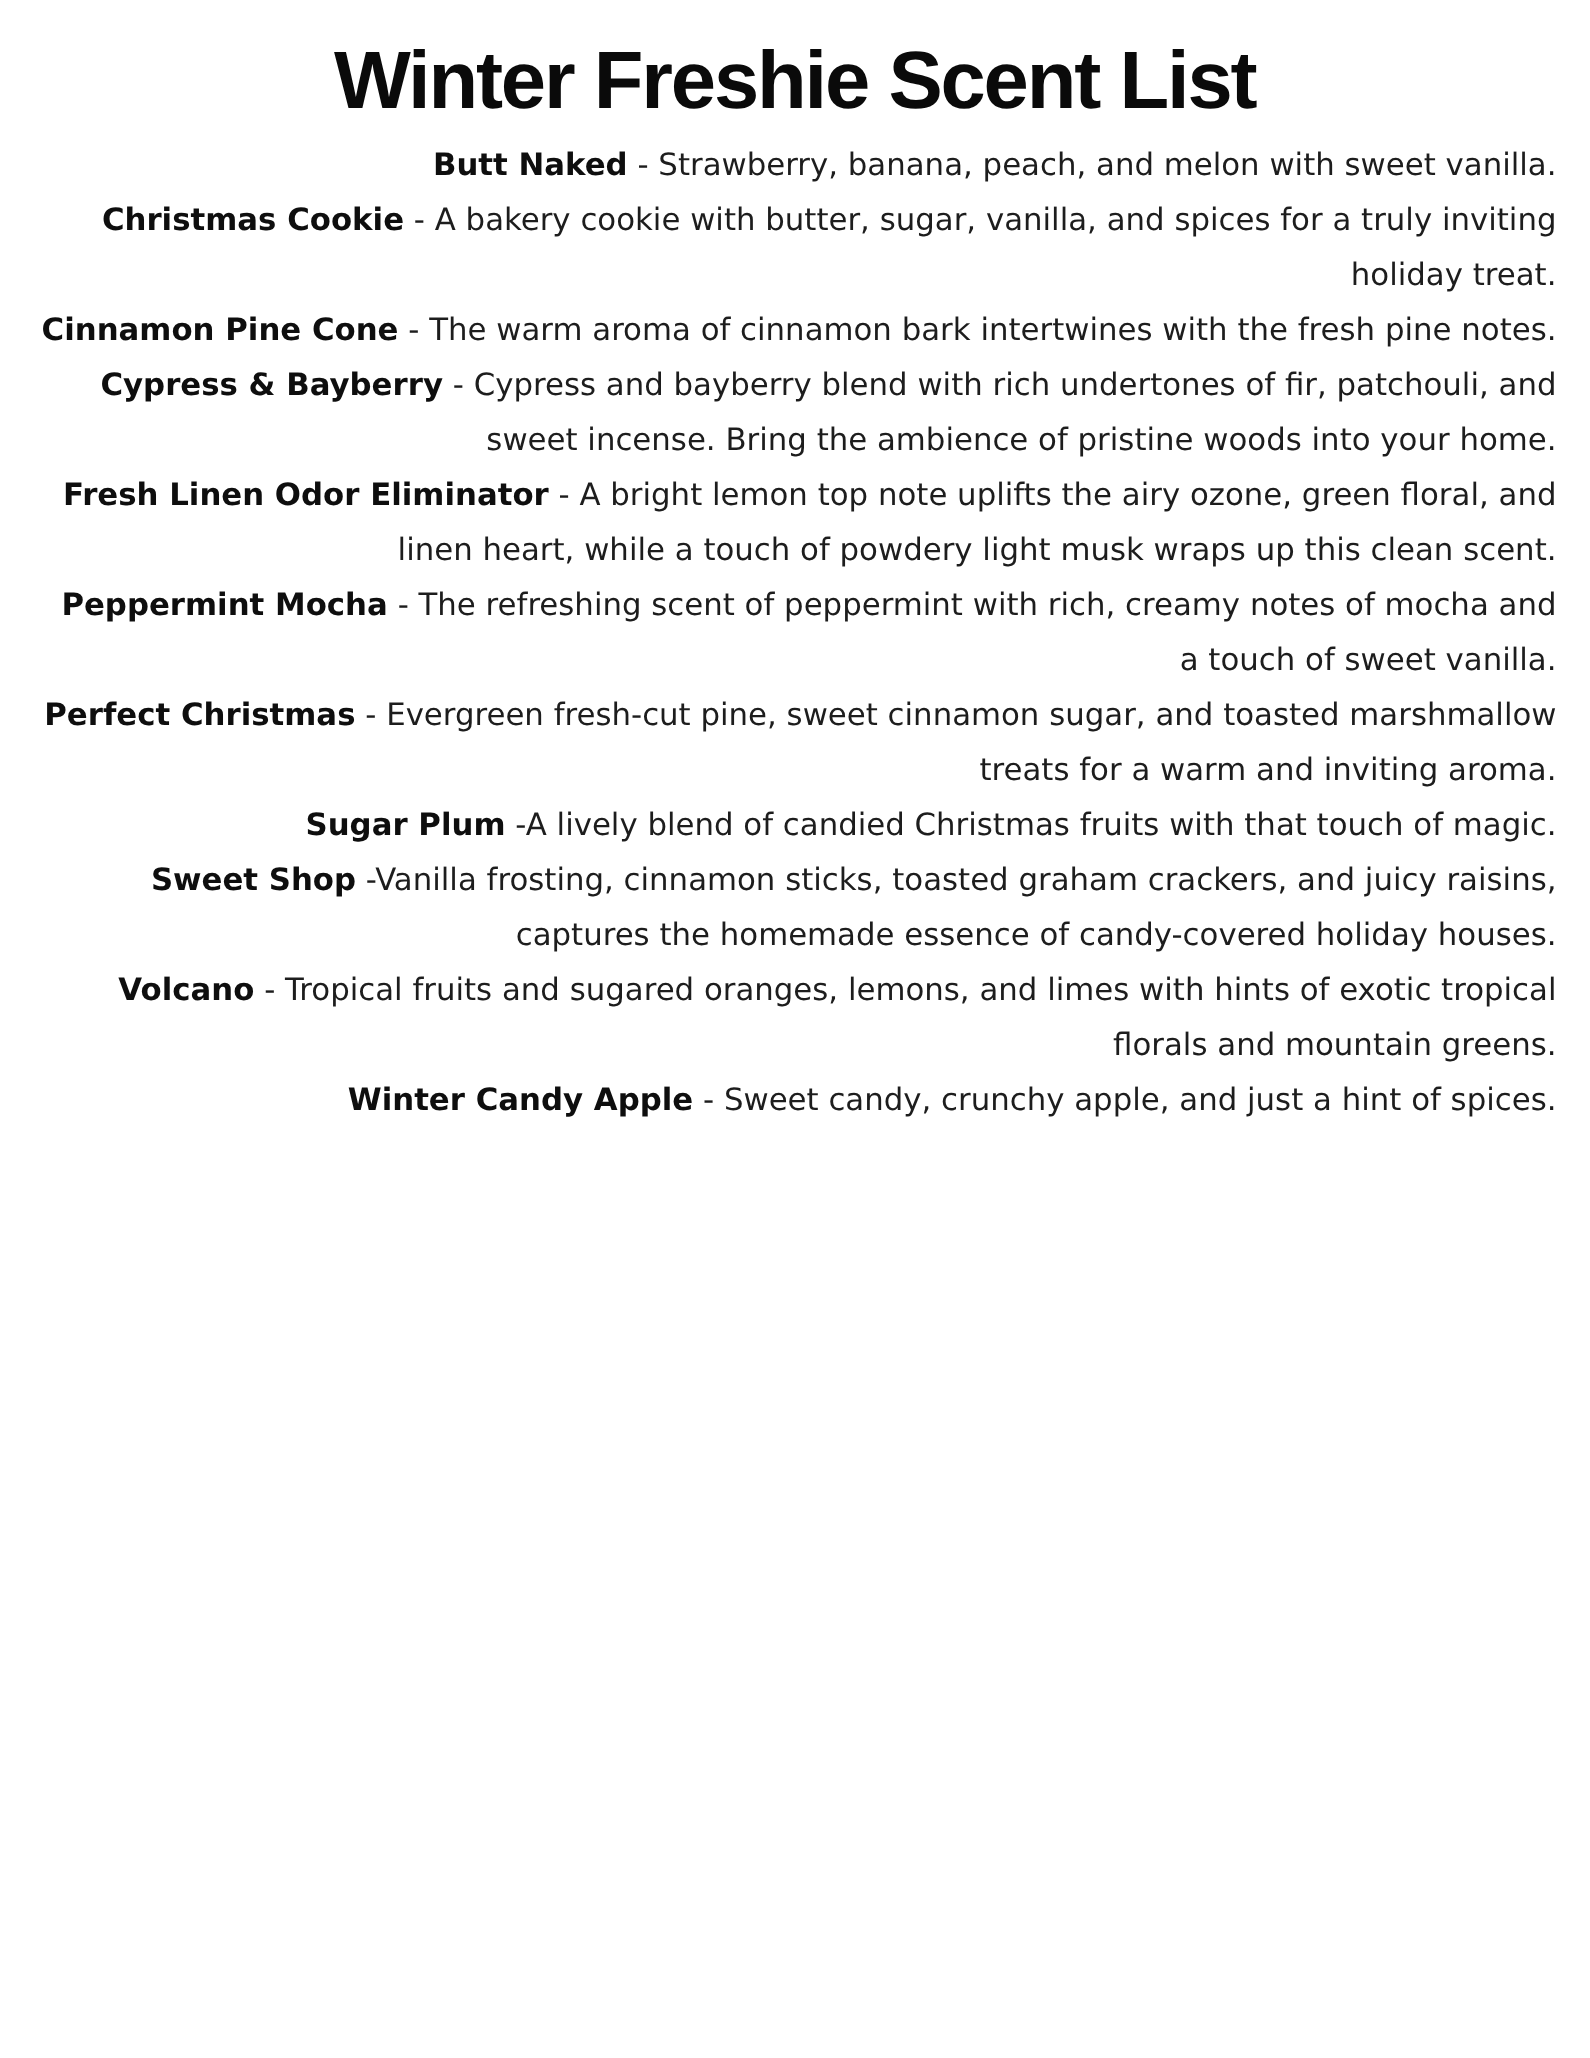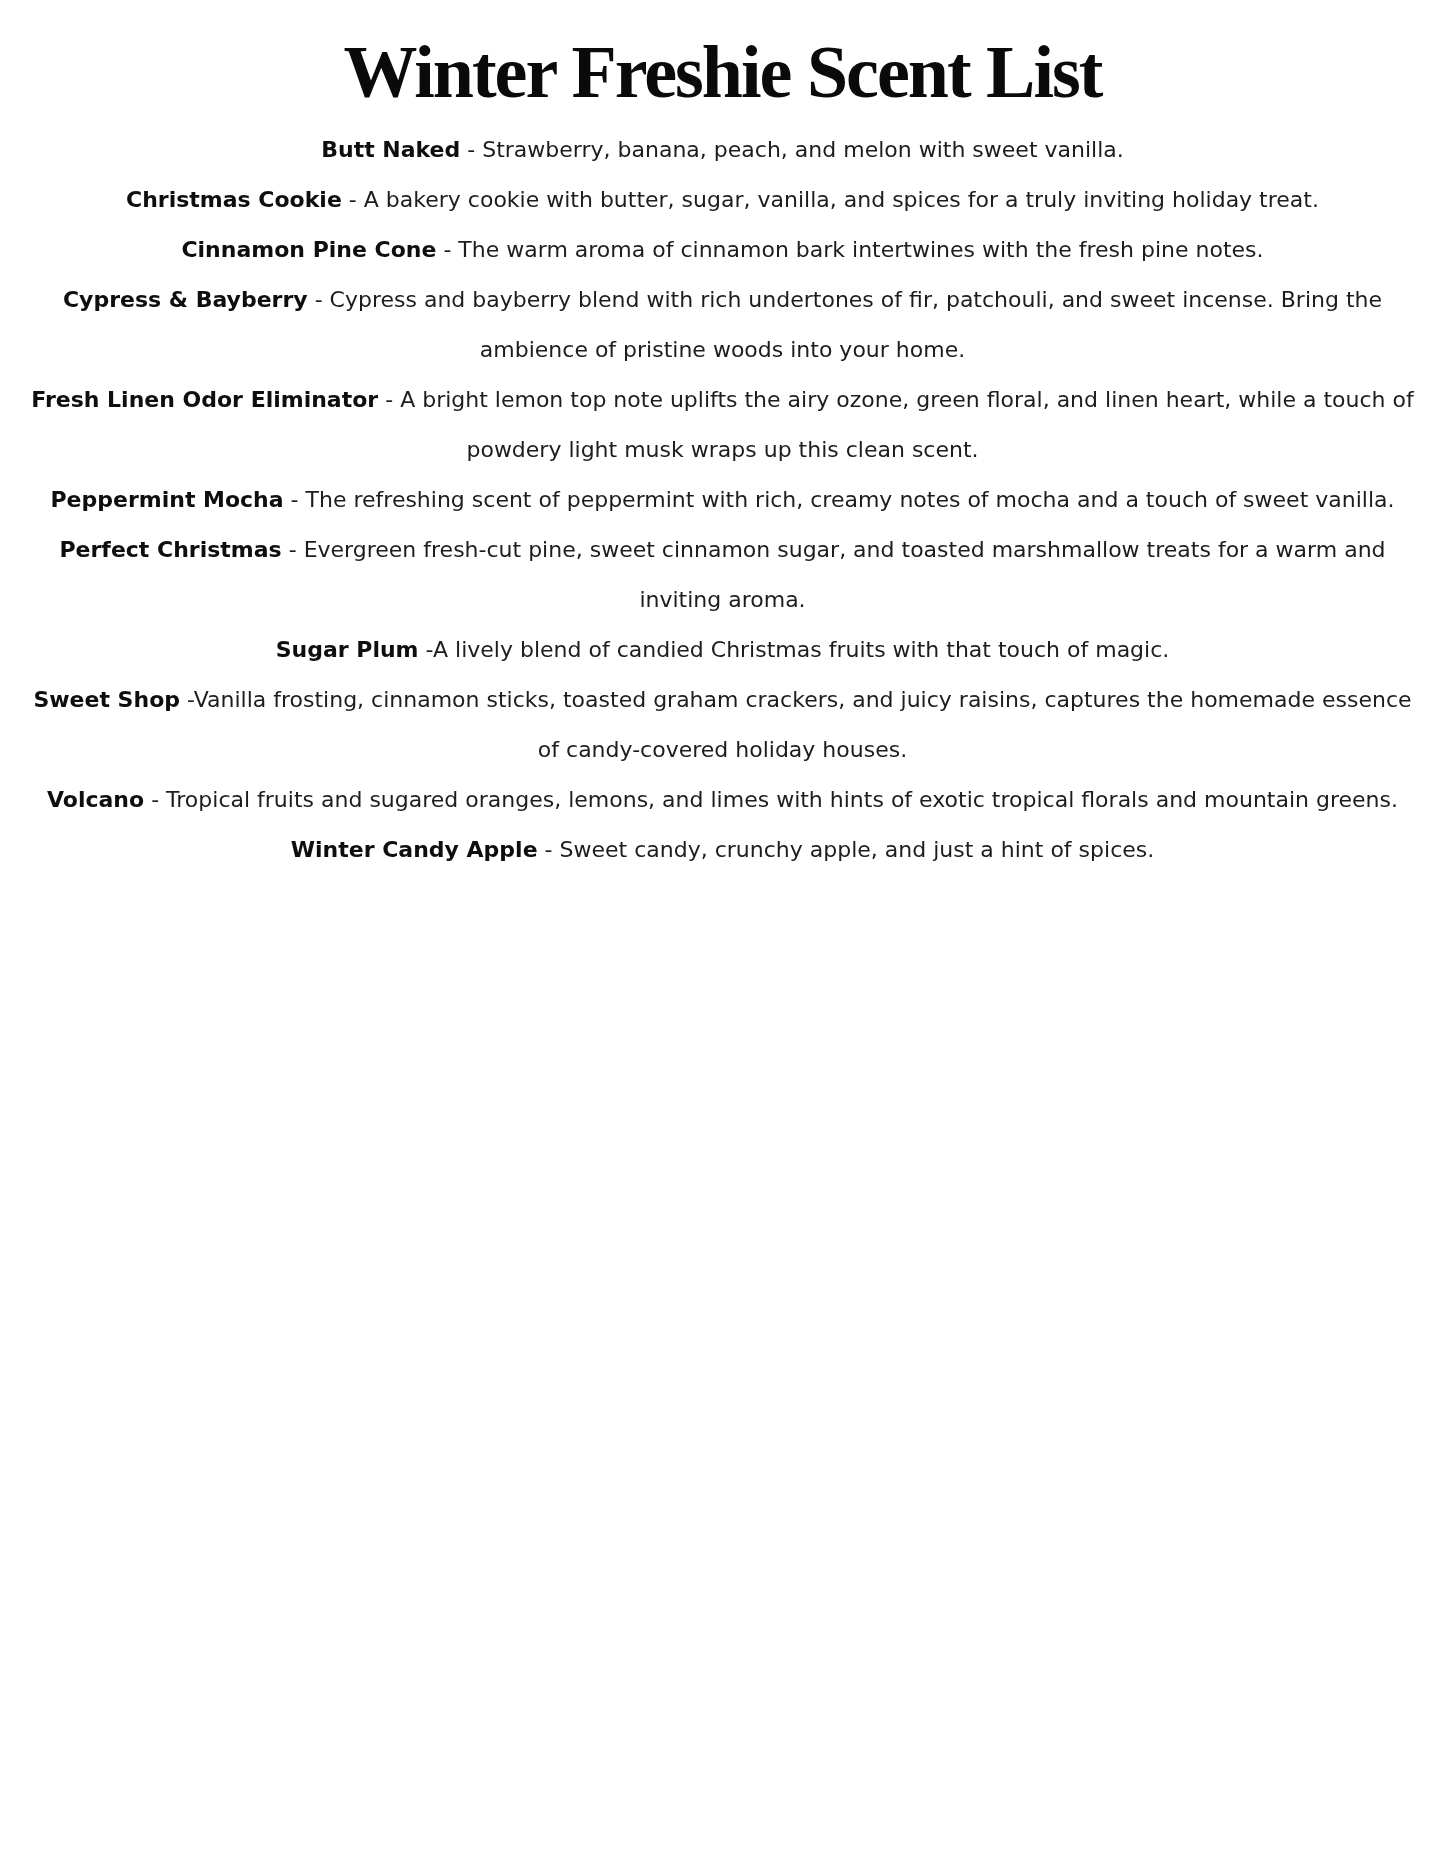--- a/index.html
+++ b/index.html
@@ -14,31 +14,31 @@
     font-family: "DejaVu Sans", "Liberation Sans", sans-serif;
   }
   .page-title {
     margin-top: 30px;
     margin-bottom: 10px;
     text-align: center;
     font-size: 74px;
     font-weight: bold;
     letter-spacing: -2px;
     color: #0a0a0a;
-    font-family: Liberation Serif, serif;
+    font-family: Liberation Sans, sans-serif;
   }
   .scent-list {
     padding: 0 30px 0 30px;
   }
   .scent-item {
-    font-size: 22px;
+    font-size: 28px;
     line-height: 50px;
     color: #1d1d1d;
     font-weight: normal;
-    text-align: center;
+    text-align: right;
   }
   .scent-name {
     font-weight: bold;
     color: #0e0e0e;
   }
   .scent-sep, .scent-desc {
     font-weight: normal;
   }
 </style>
 </head>

